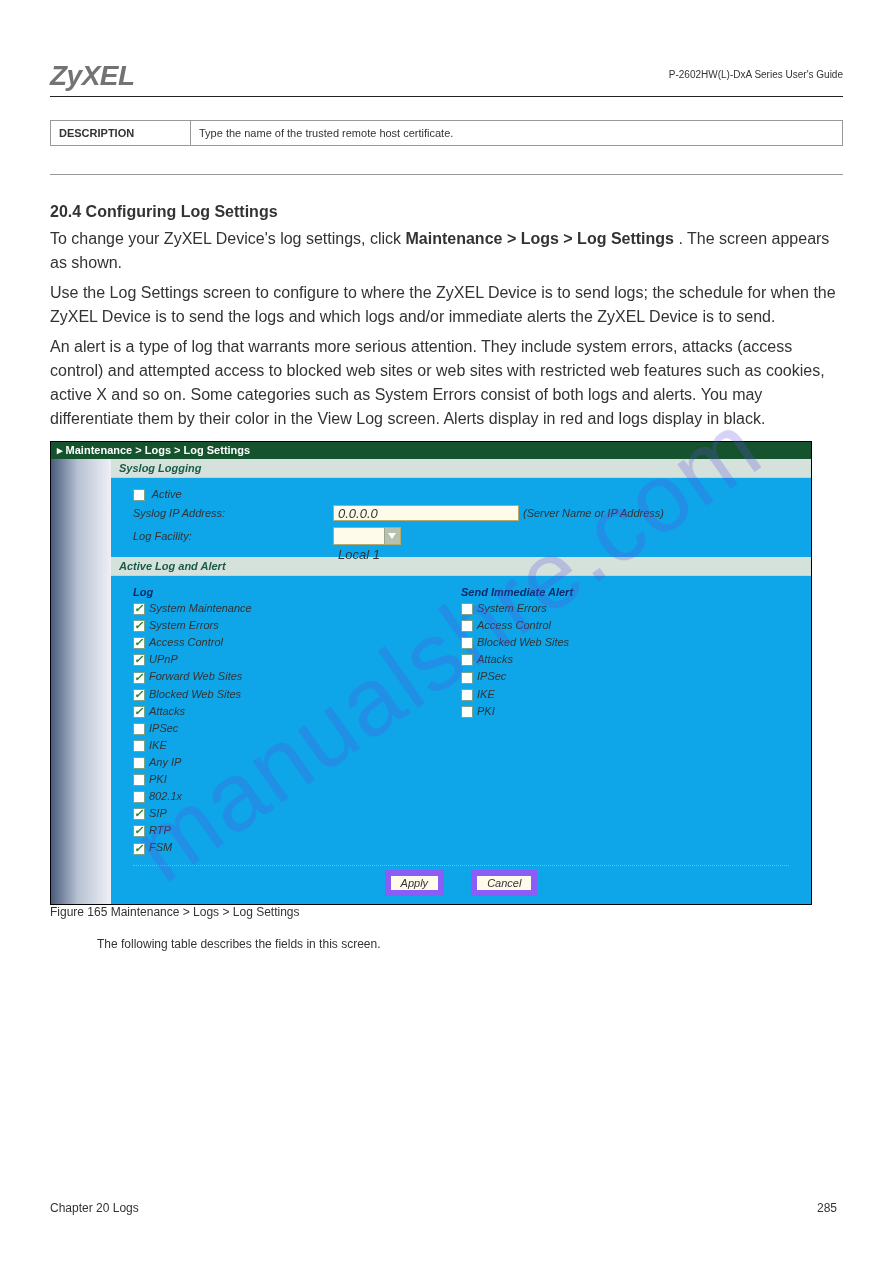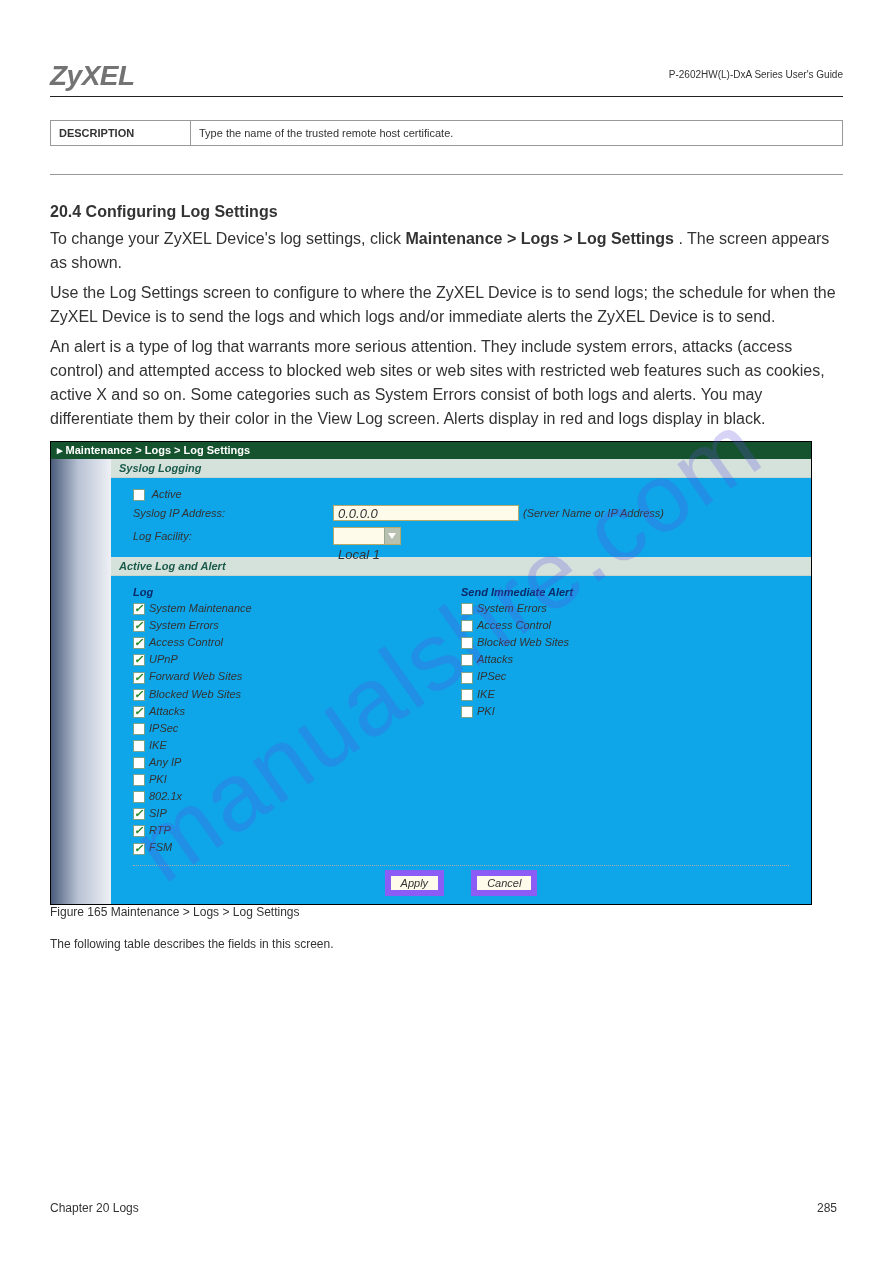--- a/index.html
+++ b/index.html
@@ -195,20 +195,21 @@
     margin: 0 12px;
   }
   .fig-caption {
     font-weight: normal;
     font-size: 12px;
     margin-top: 0;
   }
   .fig-desc {
     font-size: 12px;
     margin-top: 18px;
+    margin-left: 47px;
   }
   .footer {
     margin-top: 250px;
     font-size: 12px;
     text-align: right;
     padding-right: 6px;
   }
   .footer .left {
     float: left;
   }

